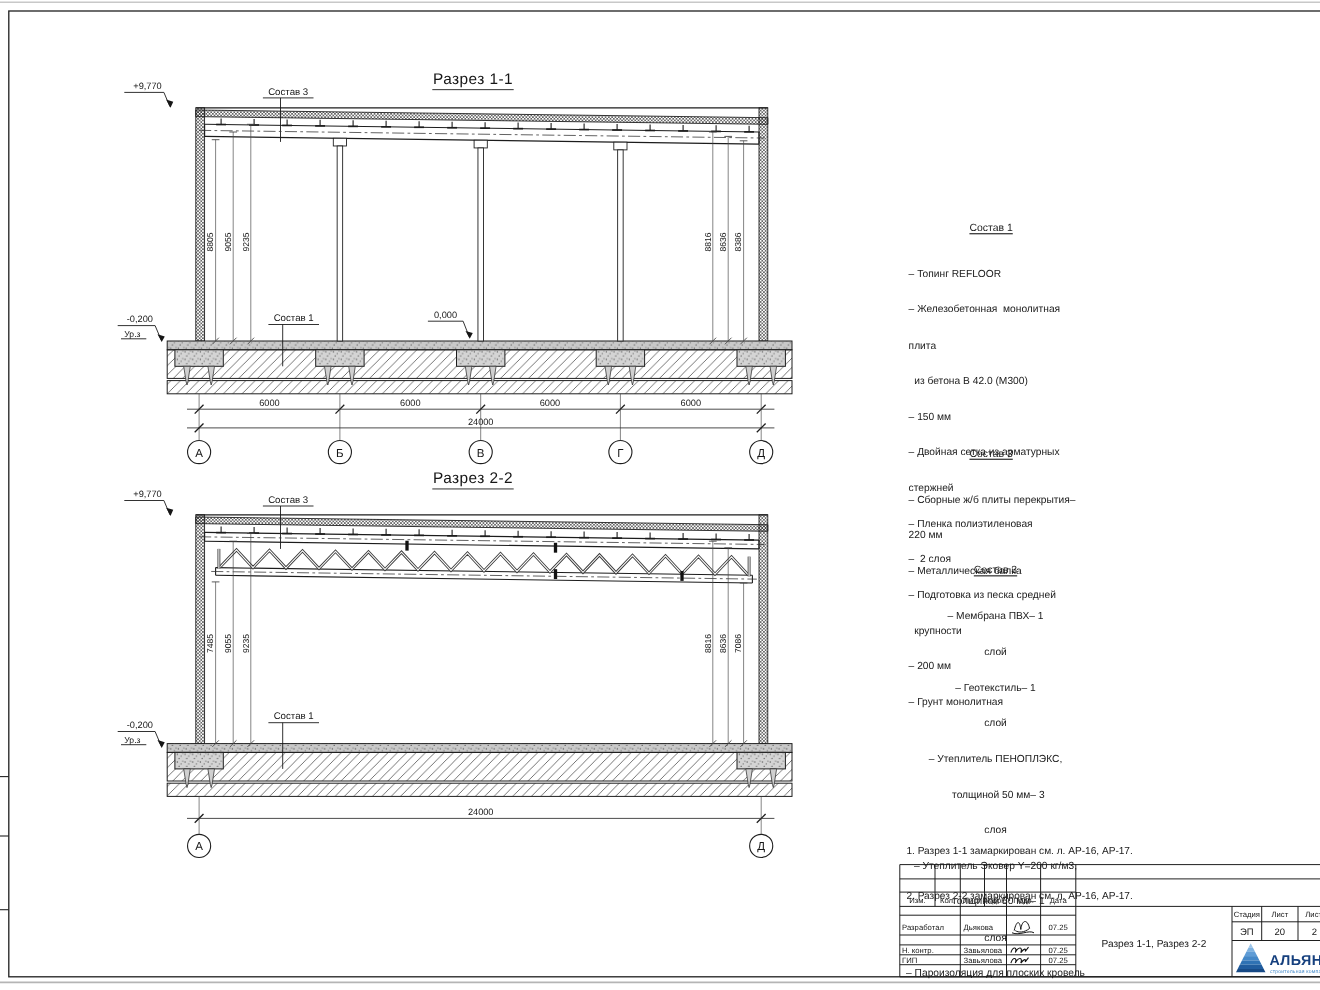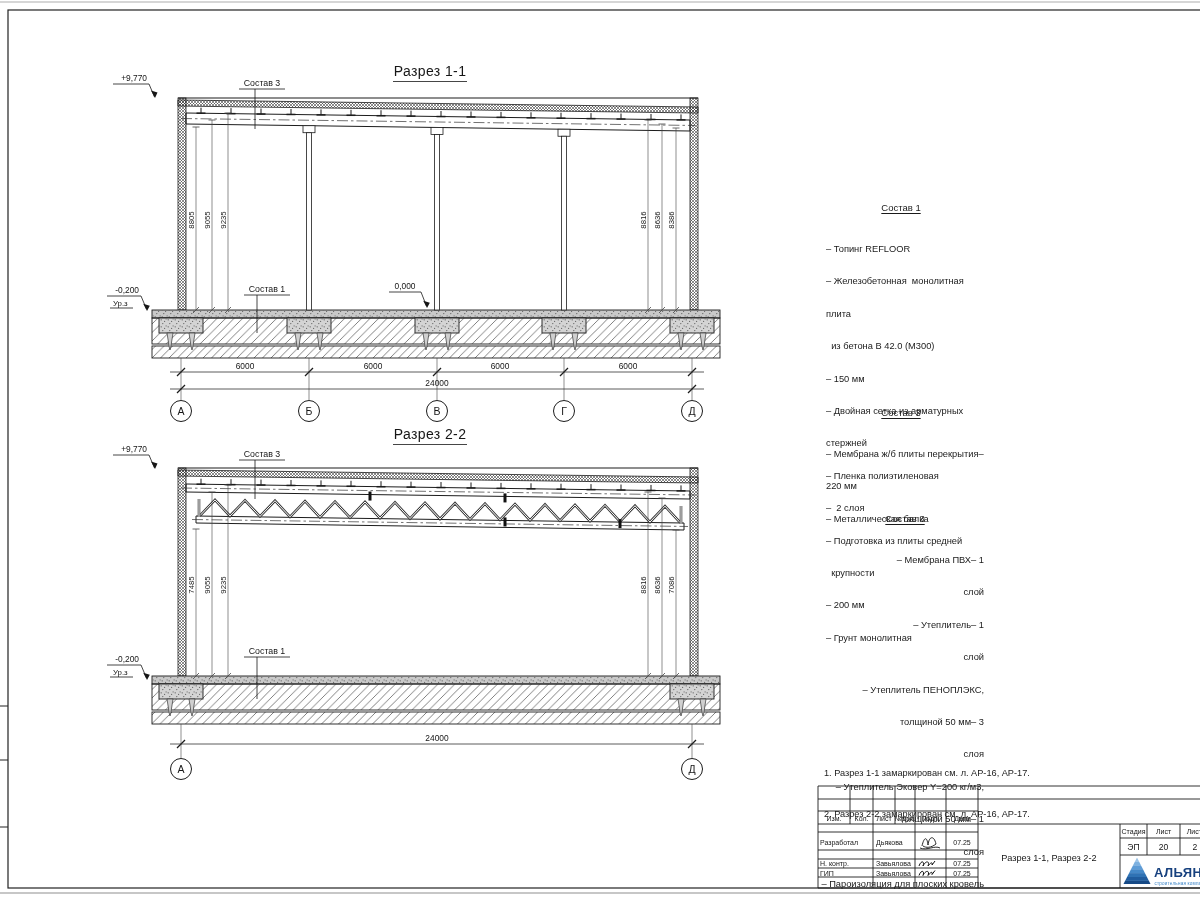--- a/index.html
+++ b/index.html
@@ -13,21 +13,21 @@
   .ta{font-size:10.5px;}
   .tb{font-size:7px;}
   .tb2{font-size:8.6px;}
   .tdoc{font-size:9.2px;}
   .tlogo{font-size:13px;font-weight:bold;fill:#16407e;letter-spacing:.4px;}
   .tlsub{font-size:4.6px;fill:#3e86c8;letter-spacing:.2px;}
   .axc{fill:#fff;stroke:#1c1c1c;stroke-width:1;}
   .ul{stroke:#161616;stroke-width:.8;}
   .comp{position:absolute;font-size:9.3px;line-height:10.8px;color:#1a1a1a;white-space:pre;}
   .comp .hd{text-align:center;text-decoration:underline;text-underline-offset:2px;margin-bottom:9px;font-size:9.5px;white-space:normal;}
-  .c3row{display:flex;justify-content:flex-end;}
+  .c3row{display:flex;justify-content:center;}
   .notes{position:absolute;left:824px;top:740px;font-size:9.2px;line-height:13.5px;color:#1a1a1a;white-space:pre;}
 </style>
 </head>
 <body>
 
 <svg id="dwg" viewBox="0 0 1200 900" width="1200" height="900">
 <defs>
   <pattern id="soil" width="8.5" height="8.5" patternUnits="userSpaceOnUse">
     <path d="M0,8.5 L8.5,0 M-2.1,2.1 L2.1,-2.1 M6.4,10.6 L10.6,6.4" stroke="#4b4b4b" stroke-width=".7" fill="none"></path>
   </pattern>
@@ -407,38 +407,38 @@
   <div class="hd">Состав 1</div>
   <div>– Топинг REFLOOR</div>
   <div>– Железобетонная  монолитная</div>
   <div>плита</div>
   <div>  из бетона В 42.0 (М300)</div>
   <div>– 150 мм</div>
   <div>– Двойная сетка из арматурных</div>
   <div>стержней</div>
   <div>– Пленка полиэтиленовая</div>
   <div>–  2 слоя</div>
-  <div>– Подготовка из плиты средней</div>
+  <div>– Подготовка из песка средней</div>
   <div>  крупности</div>
   <div>– 200 мм</div>
   <div>– Грунт монолитная</div>
 </div>
 
 <div class="comp" style="left:826px;top:386px;width:150px">
   <div class="hd">Состав 3</div>
-  <div>– Мембрана ж/б плиты перекрытия–</div>
+  <div>– Сборные ж/б плиты перекрытия–</div>
   <div>220 мм</div>
   <div>– Металлическая балка</div>
 </div>
 
 <div class="comp" style="left:826px;top:492px;width:158px">
   <div class="hd">Состав 3</div>
   <div class="c3row"><span>– Мембрана ПВХ</span><span>– 1</span></div>
   <div class="c3row"><span>слой</span><span></span></div>
-  <div class="c3row"><span>– Утеплитель</span><span>– 1</span></div>
+  <div class="c3row"><span>– Геотекстиль</span><span>– 1</span></div>
   <div class="c3row"><span>слой</span><span></span></div>
   <div class="c3row"><span>– Утеплитель ПЕНОПЛЭКС,</span><span></span></div>
   <div class="c3row"><span>  толщиной 50 мм</span><span>– 3</span></div>
   <div class="c3row"><span>слоя</span><span></span></div>
   <div class="c3row"><span>– Утеплитель Эковер Y=200 кг/м3,</span><span></span></div>
   <div class="c3row"><span>  толщиной 50 мм</span><span>– 1</span></div>
   <div class="c3row"><span>слоя</span><span></span></div>
   <div class="c3row"><span>– Пароизоляция для плоских кровель</span><span></span></div>
   
   

